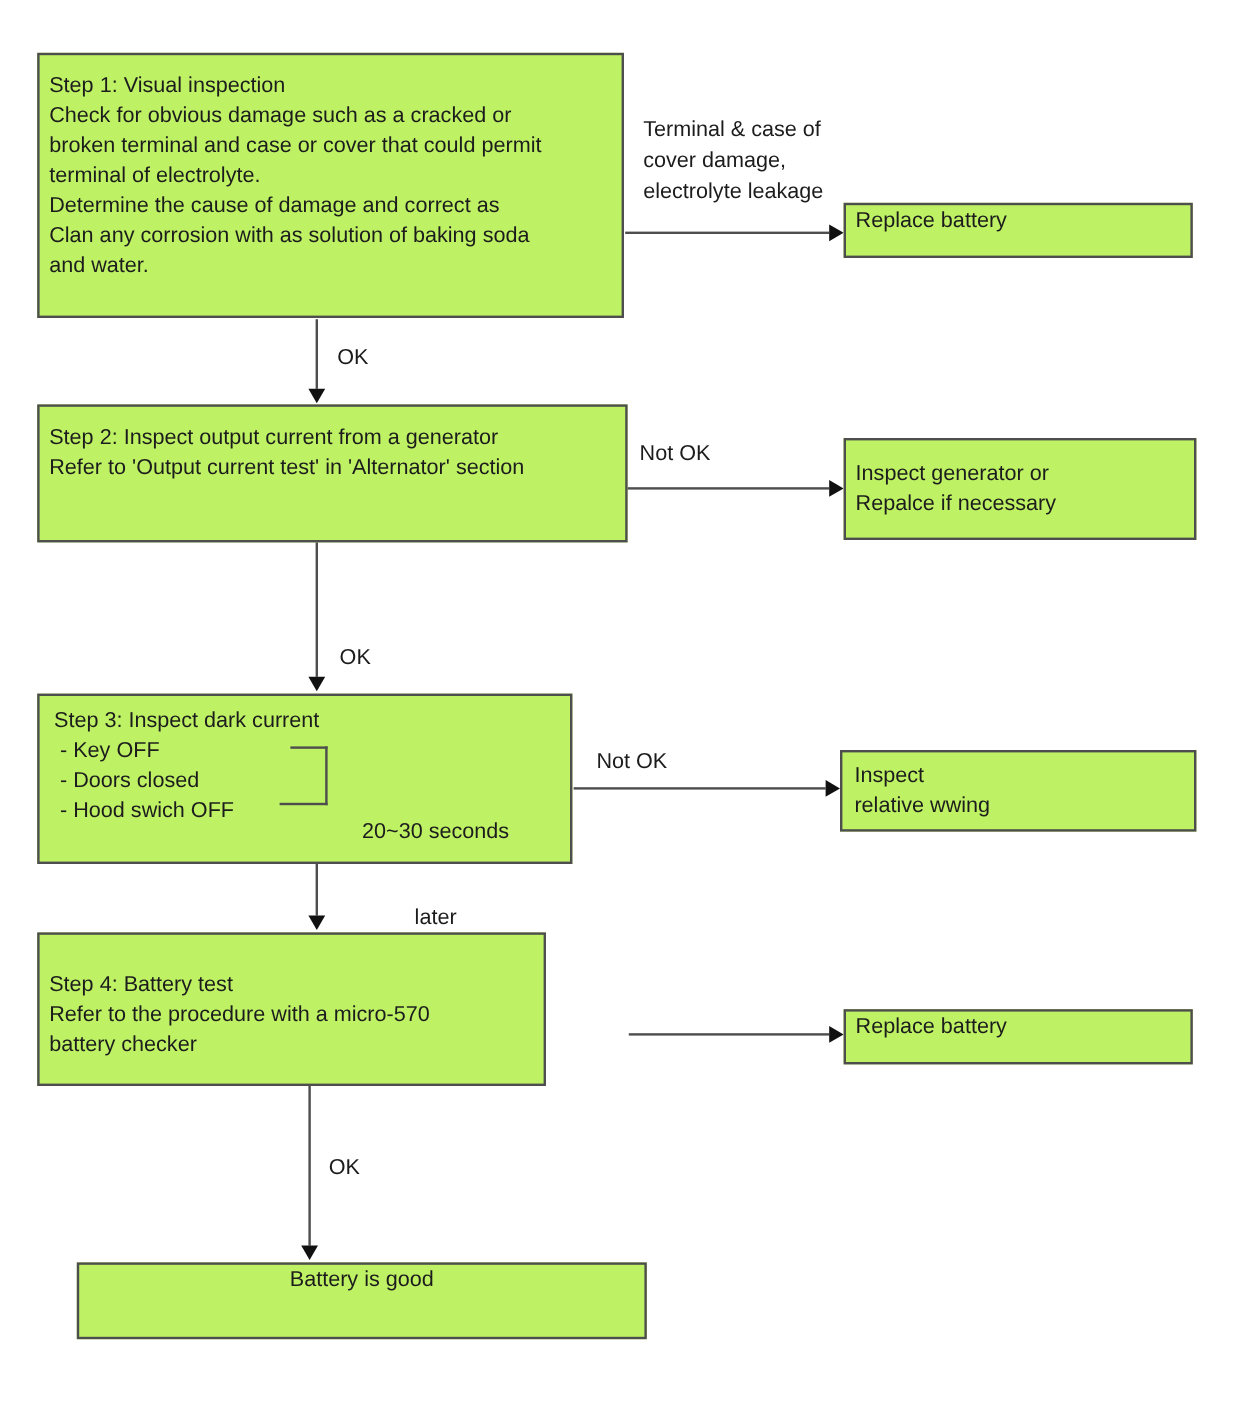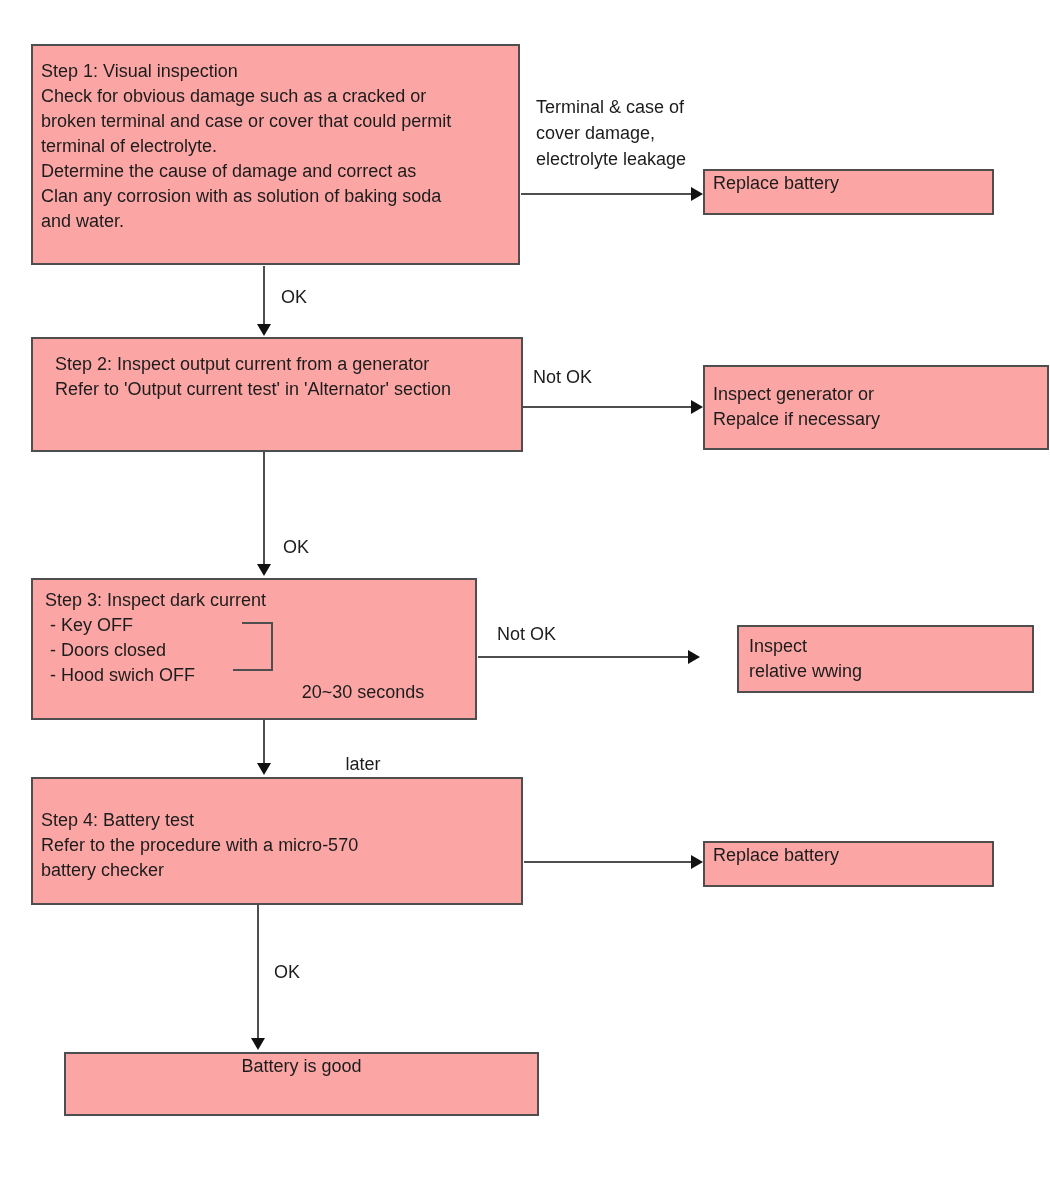--- a/index.html
+++ b/index.html
@@ -13,21 +13,21 @@
     height: 1185px;
     background: var(--background, #ffffff);
     font-family: "Liberation Sans", sans-serif;
     color: var(--text, #1c1c1c);
     font-size: 18px;
     overflow: hidden;
   }
   .box {
     position: absolute;
     border: 2px solid var(--line, #4e4e4e);
-    background: #fca5a5;
+    background: #bef264;
     box-sizing: border-box;
   }
   .box-line {
     white-space: pre;
     line-height: 25px;
   }
   .note-line {
     white-space: pre;
     line-height: 26px;
   }
@@ -103,30 +103,30 @@
   <div class="arrow-right" style="left:691px; top:187px;"></div>
 
   <div class="box center-box" style="left:703px; top:169px; width:291px; height:46px; padding-left:8px;">
     <span class="box-line">Replace battery</span>
   </div>
 
   <div class="vline" style="left:263px; top:266px; height:58px;"></div>
   <div class="arrow-down" style="left:257px; top:324px;"></div>
   <div class="edge-label" style="left:281px; top:286px;">OK</div>
 
-  <div class="box" style="left:31px; top:337px; width:492px; height:115px; padding:13px 8px 0 22px;">
+  <div class="box" style="left:31px; top:337px; width:492px; height:115px; padding:13px 8px 0 8px;">
     <div class="box-line">Step 2: Inspect output current from a generator</div>
     <div class="box-line">Refer to 'Output current test' in 'Alternator' section</div>
   </div>
 
   <div class="edge-label" style="left:533px; top:366px;">Not OK</div>
   <div class="hline" style="left:523px; top:406px; width:168px;"></div>
   <div class="arrow-right" style="left:691px; top:400px;"></div>
 
-  <div class="box" style="left:703px; top:365px; width:346px; height:85px; padding:15px 8px 0 8px;">
+  <div class="box" style="left:703px; top:365px; width:294px; height:85px; padding:15px 8px 0 8px;">
     <div class="box-line">Inspect generator or</div>
     <div class="box-line">Repalce if necessary</div>
   </div>
 
   <div class="vline" style="left:263px; top:452px; height:112px;"></div>
   <div class="arrow-down" style="left:257px; top:564px;"></div>
   <div class="edge-label" style="left:283px; top:536px;">OK</div>
 
   <div class="box" style="left:31px; top:578px; width:446px; height:142px; padding:8px 8px 0 12px;">
     <div class="box-line">Step 3: Inspect dark current</div>
@@ -140,29 +140,29 @@
   <div class="bracket" style="left:233px; top:669px; width:40px; height:2px;"></div>
   <div class="timer" style="left:288px; top:632px; width:150px;">
     <div>20~30 seconds</div>
     <div>later</div>
   </div>
 
   <div class="edge-label" style="left:497px; top:623px;">Not OK</div>
   <div class="hline" style="left:478px; top:656px; width:210px;"></div>
   <div class="arrow-right" style="left:688px; top:650px;"></div>
 
-  <div class="box" style="left:700px; top:625px; width:297px; height:68px; padding:7px 8px 12px 10px;margin-left:37px;">
+  <div class="box" style="left:700px; top:625px; width:297px; height:68px; padding:7px 8px 12px 10px;">
     <div class="box-line">Inspect</div>
     <div class="box-line">relative wwing</div>
   </div>
 
   <div class="vline" style="left:263px; top:720px; height:43px;"></div>
   <div class="arrow-down" style="left:257px; top:763px;"></div>
 
-  <div class="box" style="left:31px; top:777px; width:492px; height:128px; padding:29px 8px 0 8px;">
+  <div class="box" style="left:31px; top:777px; width:424px; height:128px; padding:29px 8px 0 8px;">
     <div class="box-line">Step 4: Battery test</div>
     <div class="box-line">Refer to the procedure with a micro-570</div>
     <div class="box-line">battery checker</div>
   </div>
 
   <div class="hline" style="left:524px; top:861px; width:167px;"></div>
   <div class="arrow-right" style="left:691px; top:855px;"></div>
 
   <div class="box center-box" style="left:703px; top:841px; width:291px; height:46px; padding-left:8px;">
     <span class="box-line">Replace battery</span>

